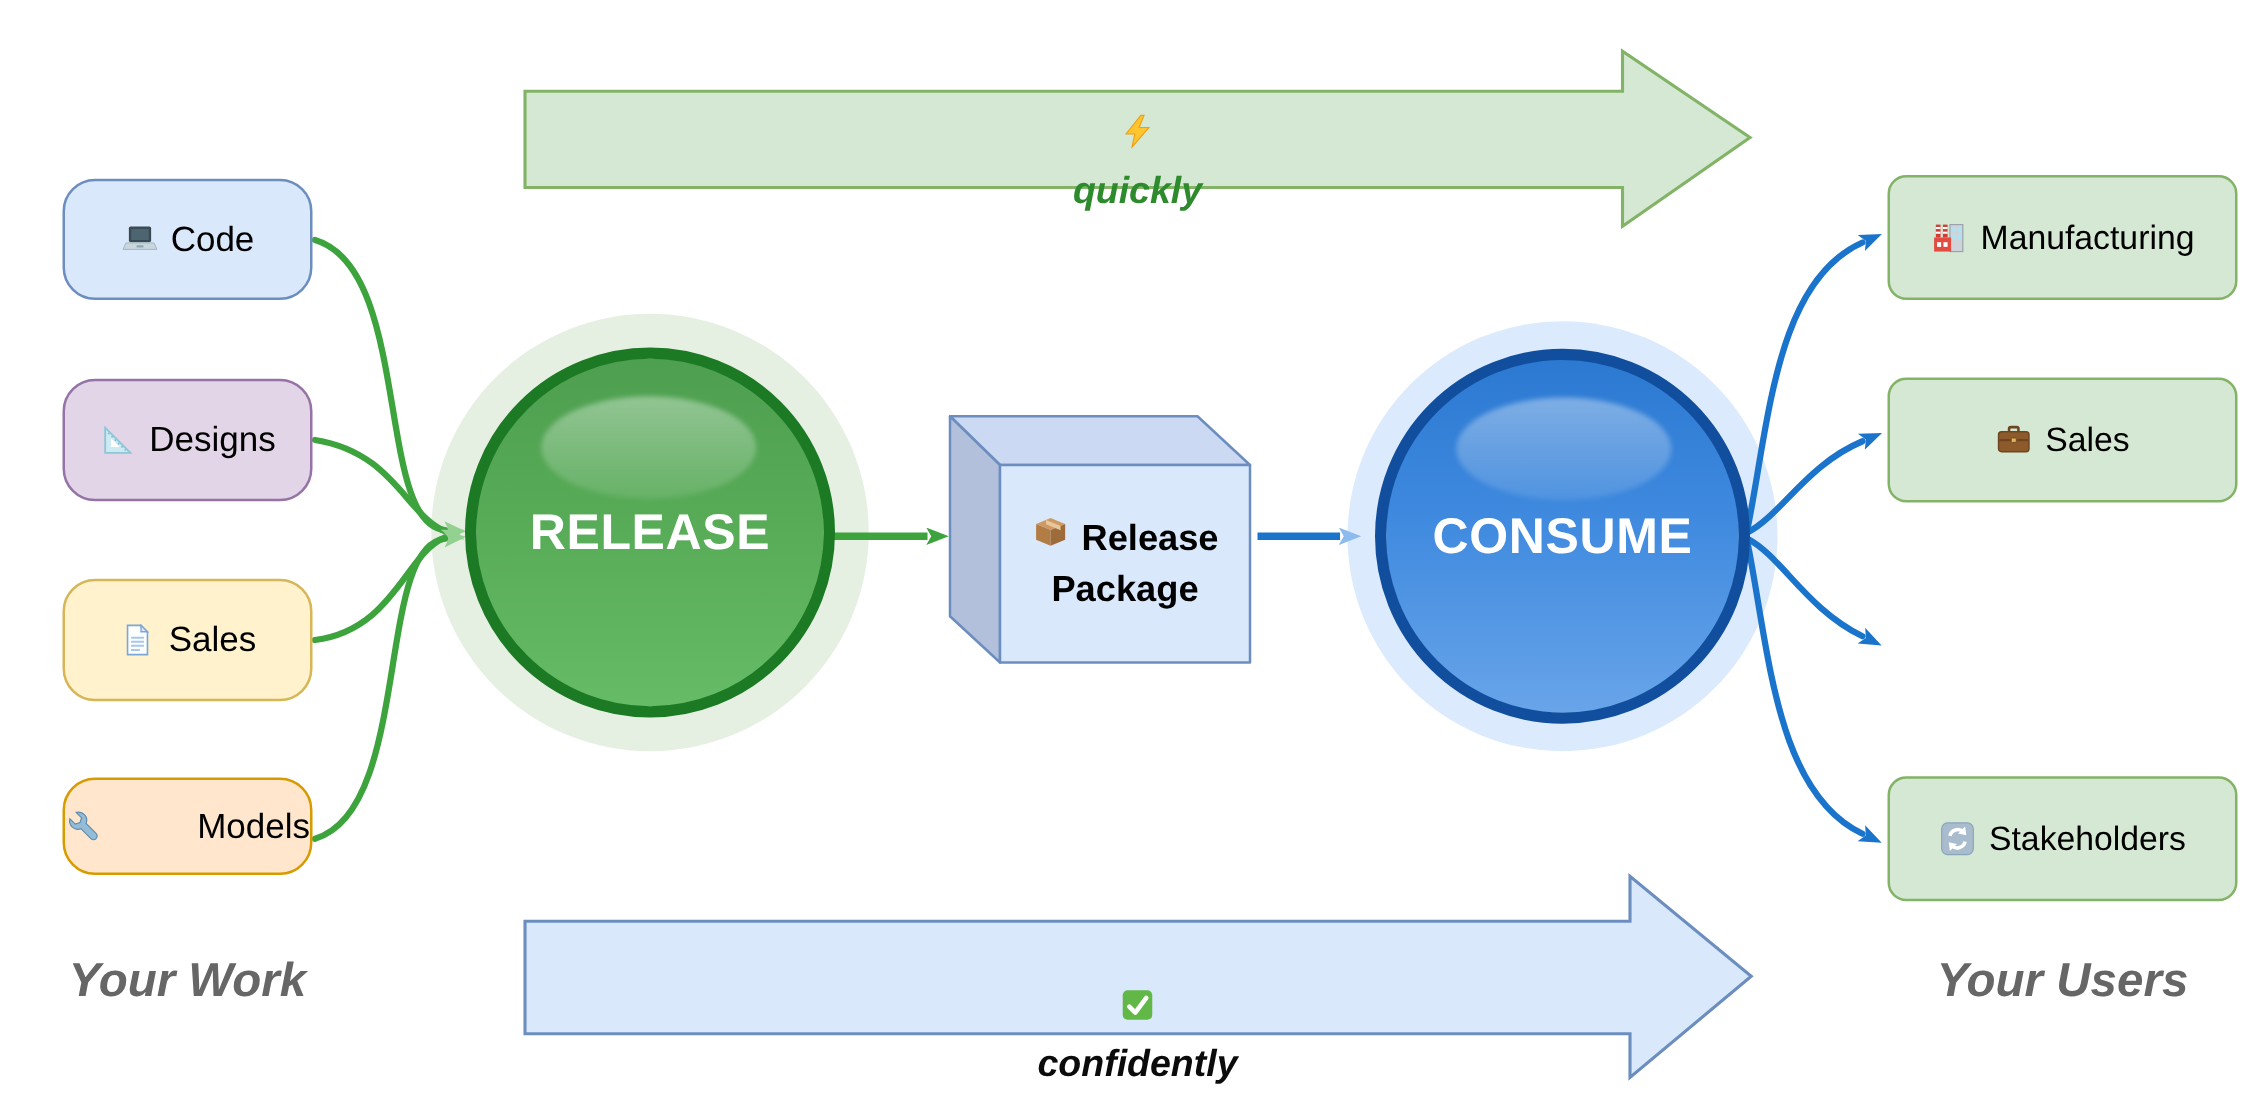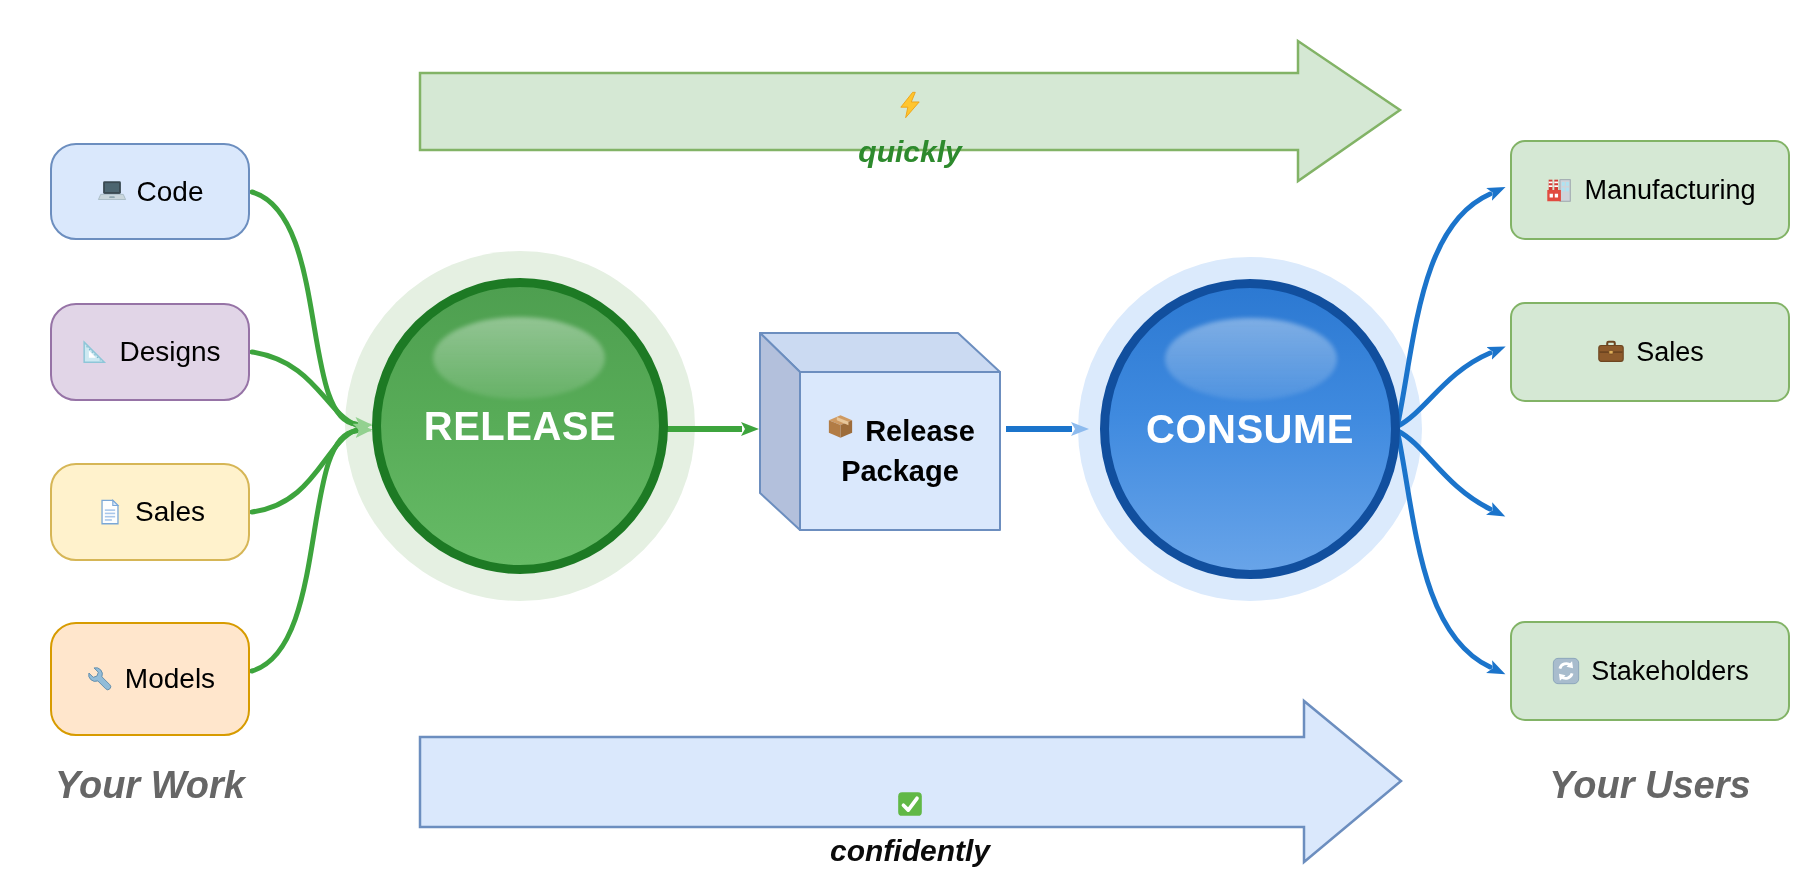--- a/index.html
+++ b/index.html
@@ -24,21 +24,21 @@
   .ball.consume .gloss{left:56px;top:30px;width:172px;height:82px;}
   .ball .ball-label{position:relative;}
   
   .node{position:absolute;display:flex;align-items:center;justify-content:center;gap:10px;
         box-sizing:border-box;border-radius:26px;font-size:28px;color:#000;}
   .node .icon{display:flex;align-items:center;}
   .node .icon svg{width:30px;height:30px;}
   .n-code{left:50px;top:143px;width:200px;height:97px;background:#dae8fc;border:2.5px solid #6c8ebf;}
   .n-designs{left:50px;top:303px;width:200px;height:98px;background:#e1d5e7;border:2.5px solid #9673a6;}
   .n-docs{left:50px;top:463px;width:200px;height:98px;background:#fff2cc;border:2.5px solid #d6b656;}
-  .n-models{left:50px;top:622px;width:200px;height:114px;background:#ffe6cc;border:2.5px solid #d79b00;}
+  .n-models{left:50px;top:622px;width:200px;height:78px;background:#ffe6cc;border:2.5px solid #d79b00;justify-content:space-between;}
   .n-user{width:280px;height:100px;background:#d5e8d4;border:2.5px solid #82b366;border-radius:15px;font-size:27px;}
   .n-manufacturing{left:1510px;top:140px;}
   .n-sales{left:1510px;top:302px;}
   .n-customers{left:1510px;top:462px;}
   .n-stakeholders{left:1510px;top:621px;}
   
   .caption{position:absolute;font-size:38px;font-weight:bold;font-style:italic;color:#666;
            text-align:center;}
   .cap-work{left:30px;top:764px;width:240px;}
   .cap-users{left:1505px;top:764px;width:290px;}

